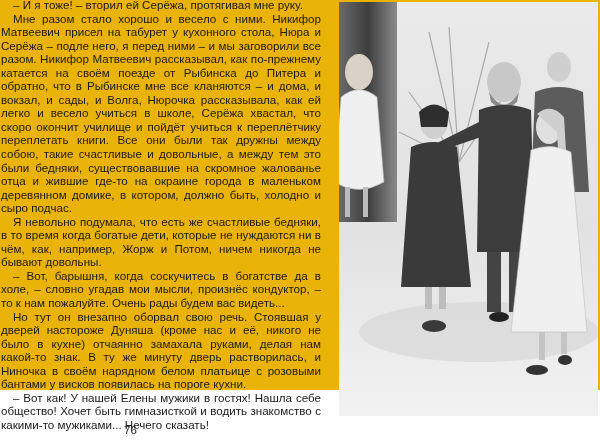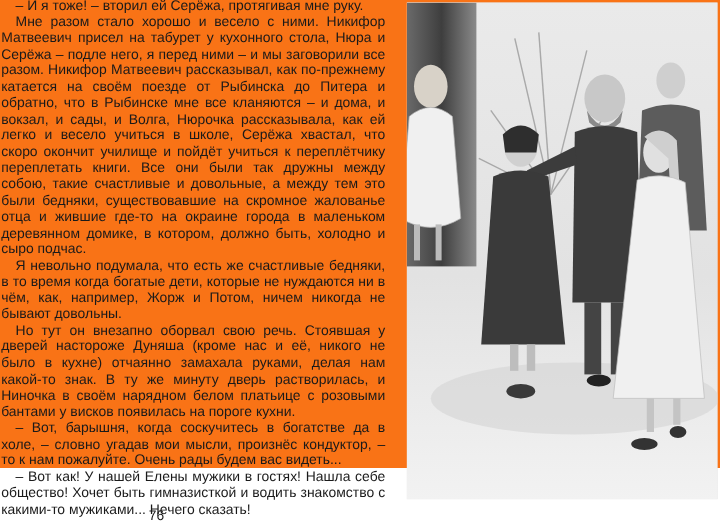--- a/index.html
+++ b/index.html
@@ -1,17 +1,17 @@
 <!DOCTYPE html>
 <html><head>
 <meta charset="utf-8">
 <style>
   html, body { margin: 0; padding: 0; background: #ffffff; }
   body { width: 600px; height: 441px; position: relative; overflow: hidden; }
-  .page { position: absolute; left: 0; top: 0; width: 600px; height: 390px; background: #f97316; }
+  .page { position: absolute; left: 0; top: 0; width: 600px; height: 390px; background: #eab308; }
   .text-col {
     position: absolute; left: 1px; top: -2px; width: 320px;
     font-family: "Liberation Sans", sans-serif;
     font-size: 11.6px; line-height: 13.55px; color: #1a1a1a;
     text-align: justify; hyphens: manual;
   }
   .text-col p { margin: 0; text-indent: 12px; }
   .page-number {
     position: absolute; left: 124px; top: 424px;
     font-family: "Liberation Sans", sans-serif; font-size: 11.5px; color: #1a1a1a;
@@ -23,22 +23,22 @@
   .illustration svg { display: block; width: 100%; height: 100%; }
 </style>
 </head>
 <body>
 
 <div class="page">
   <div class="text-col">
     <p>– И я тоже! – вторил ей Серёжа, протягивая мне руку.</p>
     <p>Мне разом стало хорошо и весело с ними. Никифор Матвеевич присел на табурет у кухонного стола, Нюра и Серёжа – подле него, я перед ними – и мы заговорили все разом. Никифор Матвеевич рассказывал, как по-прежнему катается на своём поезде от Рыбинска до Питера и обратно, что в Рыбинске мне все кланяются – и дома, и вокзал, и сады, и Волга, Нюрочка рассказывала, как ей легко и весело учиться в школе, Серёжа хвастал, что скоро окончит училище и пойдёт учиться к переплётчику переплетать книги. Все они были так дружны между собою, такие счастливые и довольные, а между тем это были бедняки, существовавшие на скромное жалованье отца и жившие где-то на окраине города в маленьком деревянном домике, в котором, должно быть, холодно и сыро подчас.</p>
     <p>Я невольно подумала, что есть же счастливые бедняки, в то время когда богатые дети, которые не нуждаются ни в чём, как, например, Жорж и Потом, ничем никогда не бывают довольны.</p>
+    <p>– Вот, барышня, когда соскучитесь в богатстве да в холе, – словно угадав мои мысли, произнёс кондуктор, – то к нам пожалуйте. Очень рады будем вас видеть...</p>
     <p>Но тут он внезапно оборвал свою речь. Стоявшая у дверей настороже Дуняша (кроме нас и её, никого не было в кухне) отчаянно замахала руками, делая нам какой-то знак. В ту же минуту дверь растворилась, и Ниночка в своём нарядном белом платьице с розовыми бантами у висков появилась на пороге кухни.</p>
-    <p>– Вот, барышня, когда соскучитесь в богатстве да в холе, – словно угадав мои мысли, произнёс кондуктор, – то к нам пожалуйте. Очень рады будем вас видеть...</p>
     <p>– Вот как! У нашей Елены мужики в гостях! Нашла себе общество! Хочет быть гимназисткой и водить знакомство с какими-то мужиками... Нечего сказать!</p>
   </div>
 
   <div class="page-number">76</div>
 
   <div class="illustration">
     <svg viewBox="0 0 259 414" preserveAspectRatio="none">
       <defs>
         <linearGradient id="bg" x1="0" y1="0" x2="0" y2="1">
           <stop offset="0" stop-color="#eaeaea"></stop>

